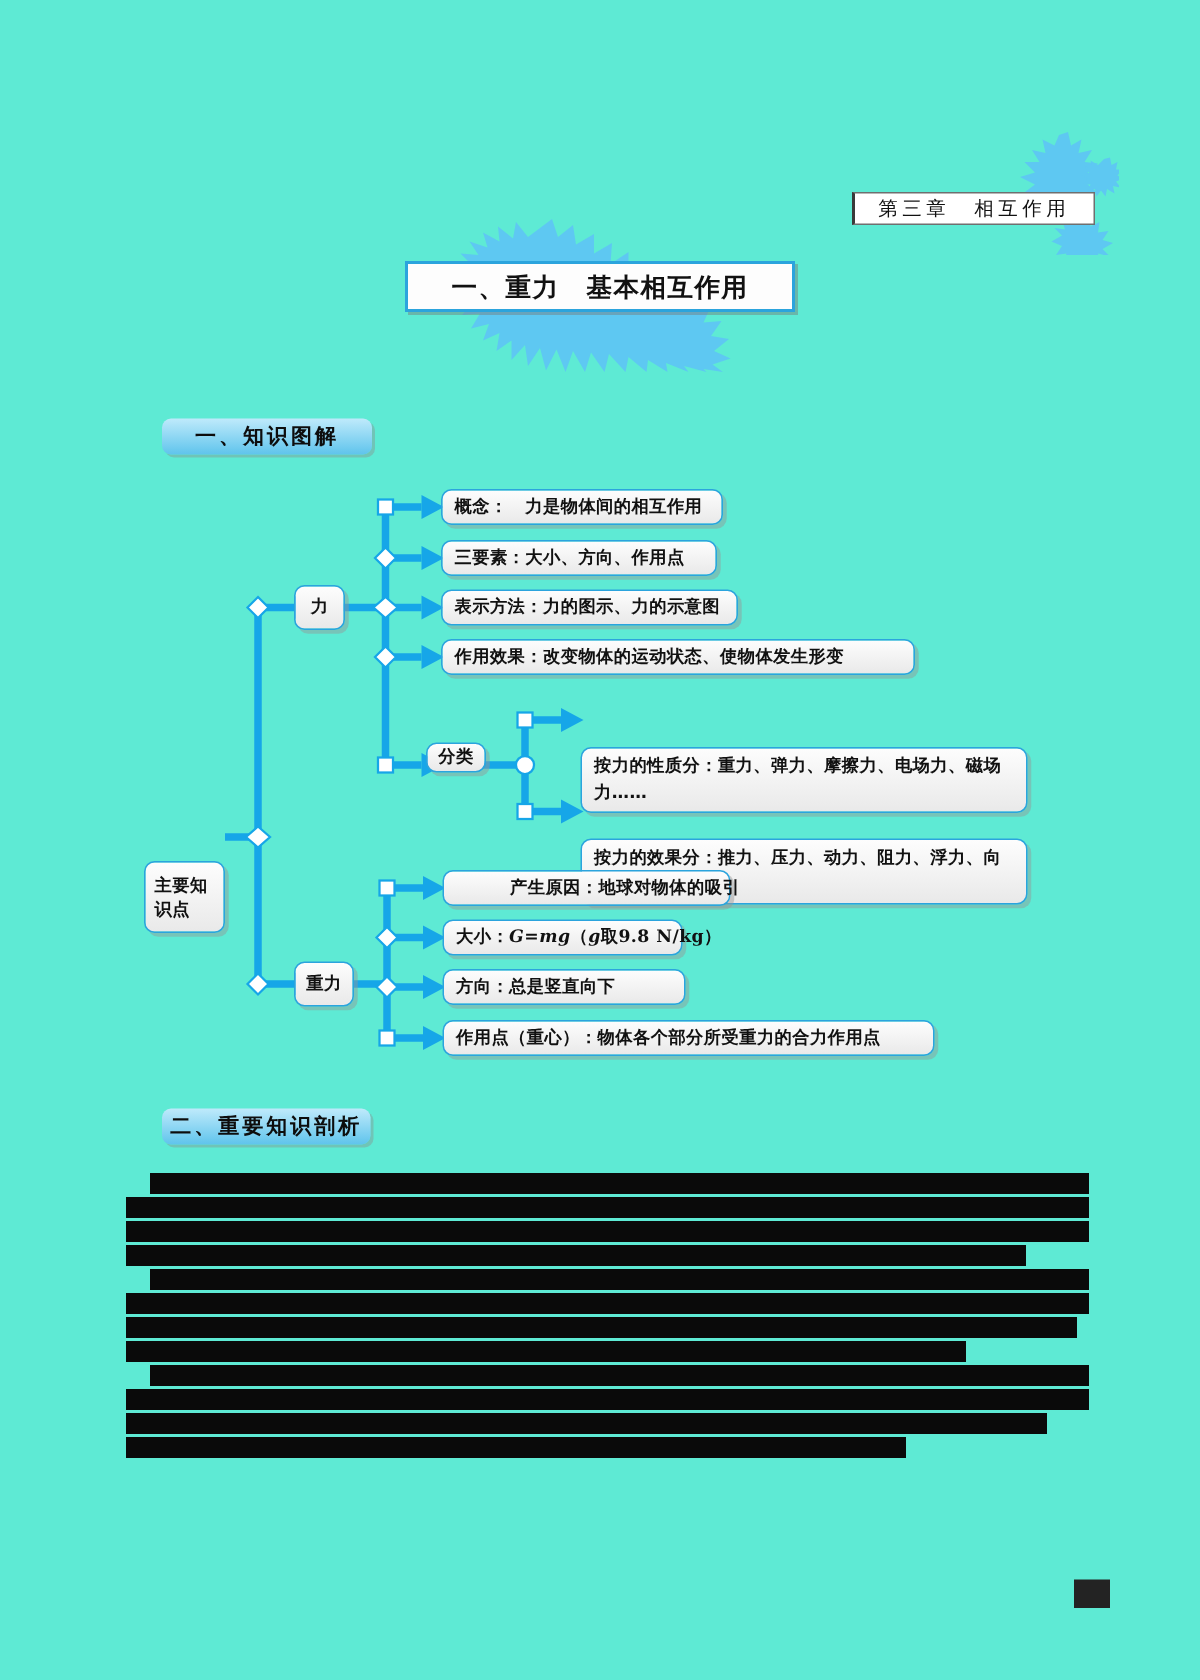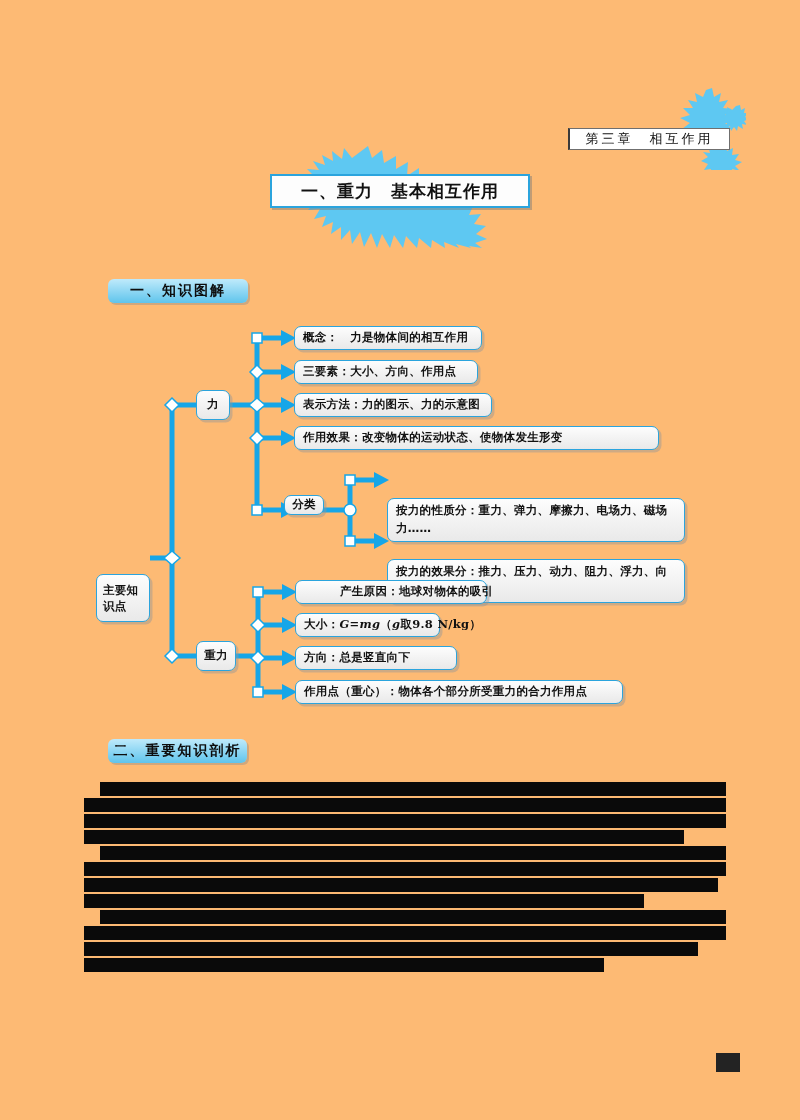--- a/index.html
+++ b/index.html
@@ -1,18 +1,18 @@
 <!DOCTYPE html>
 <html><head>
 <meta charset="utf-8">
 <style>
   html,body{margin:0;padding:0;background:#000;}
   body{font-family:"DejaVu Sans","Liberation Sans",sans-serif;}
   #page{
-    position:relative;width:800px;height:1120px;background:#fdba74;
+    position:relative;width:800px;height:1120px;background:#5eead4;
     overflow:hidden;
   }
   
   #header-band{position:absolute;left:0;top:60px;width:800px;height:30px;}
   #header-splash{
     position:absolute;left:676px;top:28px;width:70px;height:82px;
     color:#5ec8f2;pointer-events:none;
   }
   #header-title-box{
     position:absolute;left:568px;top:68px;width:162px;height:22px;
@@ -191,21 +191,21 @@
 
     <div class="node" style="left:294px;top:16px;width:188px;height:24px;">
       <span>概念：　力是物体间的相互作用</span>
     </div>
     <div class="node" style="left:294px;top:50px;width:184px;height:24px;">
       <span>三要素：大小、方向、作用点</span>
     </div>
     <div class="node" style="left:294px;top:83px;width:198px;height:24px;">
       <span>表示方法：力的图示、力的示意图</span>
     </div>
-    <div class="node" style="left:294px;top:116px;width:365px;height:24px;">
+    <div class="node" style="left:294px;top:116px;width:316px;height:24px;">
       <span>作用效果：改变物体的运动状态、使物体发生形变</span>
     </div>
 
     <div class="node center" style="left:284px;top:185px;width:40px;height:20px;">
       <span>分类</span>
     </div>
     <div class="node multiline" style="left:387px;top:148px;width:298px;height:44px;">
       <span>按力的性质分：重力、弹力、摩擦力、电场力、磁场力……</span>
     </div>
     <div class="node multiline" style="left:387px;top:209px;width:298px;height:44px;">
@@ -213,21 +213,21 @@
     </div>
 
     <div class="node center" style="left:196px;top:331px;width:40px;height:30px;">
       <span>重力</span>
     </div>
 
     <div class="node" style="left:295px;top:270px;width:192px;height:24px;padding-left:44px;">
       <span>产生原因：地球对物体的吸引</span>
     </div>
 
-    <div class="node" style="left:295px;top:303px;width:145px;height:24px;">
+    <div class="node" style="left:295px;top:303px;width:160px;height:24px;">
       <span>大小：</span>
         <span class="mathv">G=mg</span>
         <span>（</span>
         <span class="mathv">g</span>
         <span> 取 </span>
         <span class="mathn">9.8 N/kg</span>
         <span>）</span>
     </div>
 
     <div class="node" style="left:295px;top:336px;width:162px;height:24px;">

